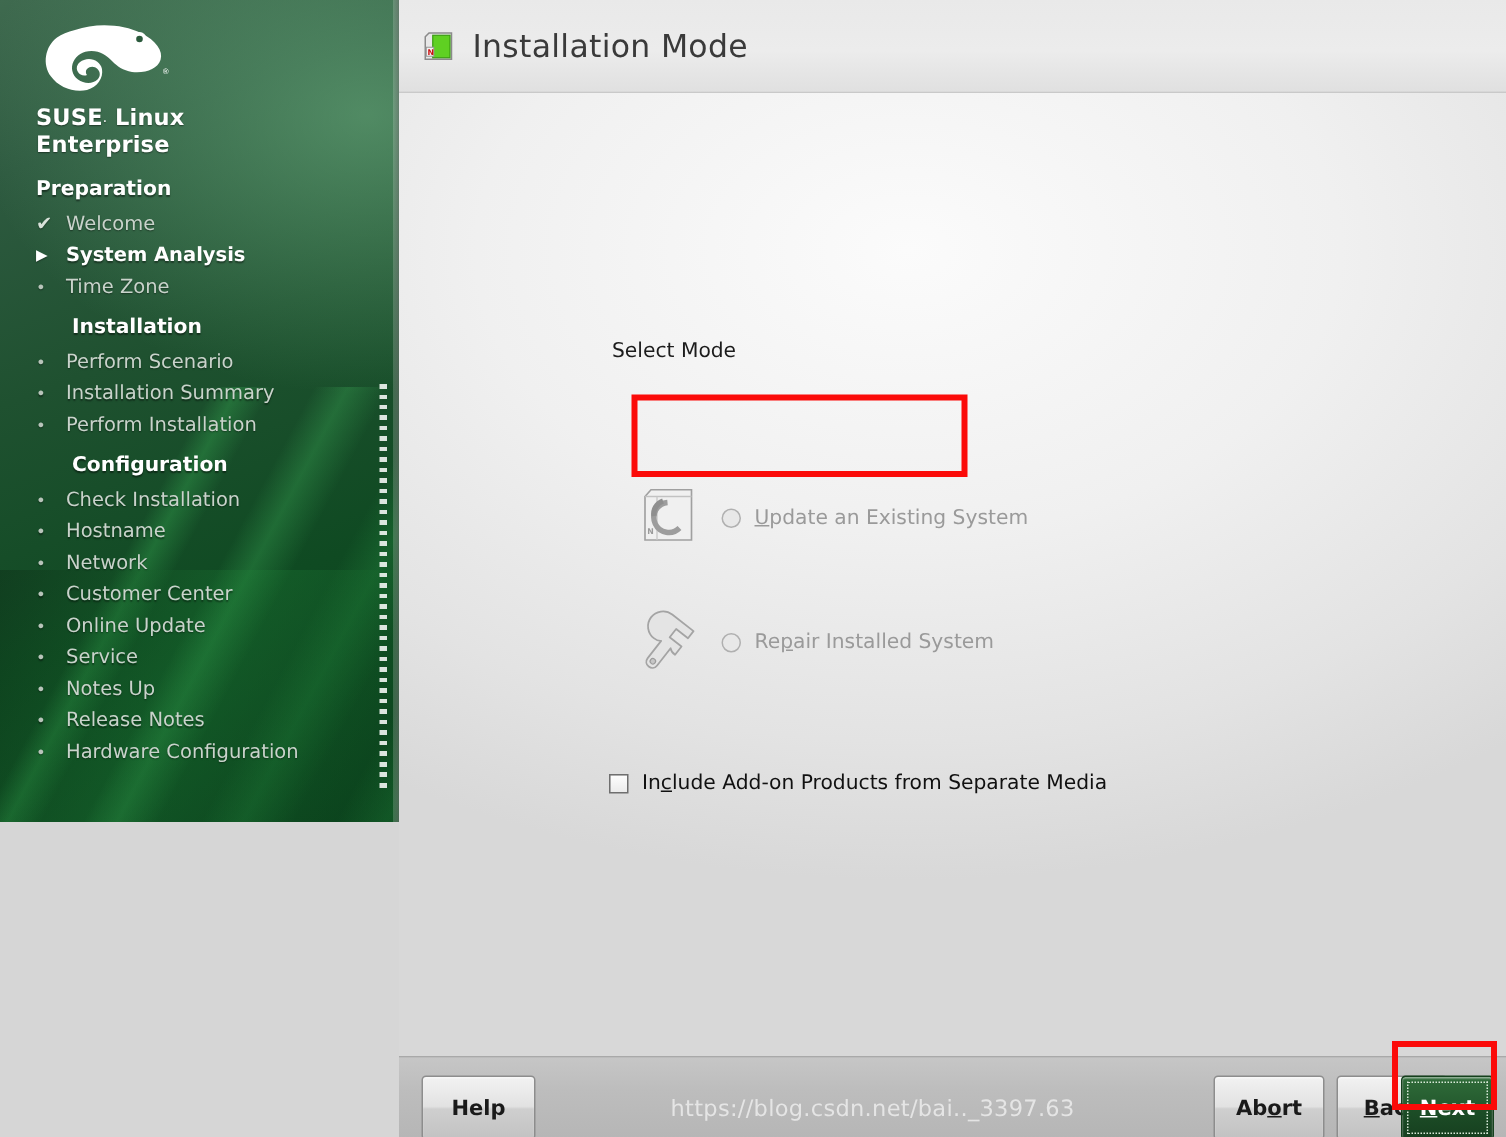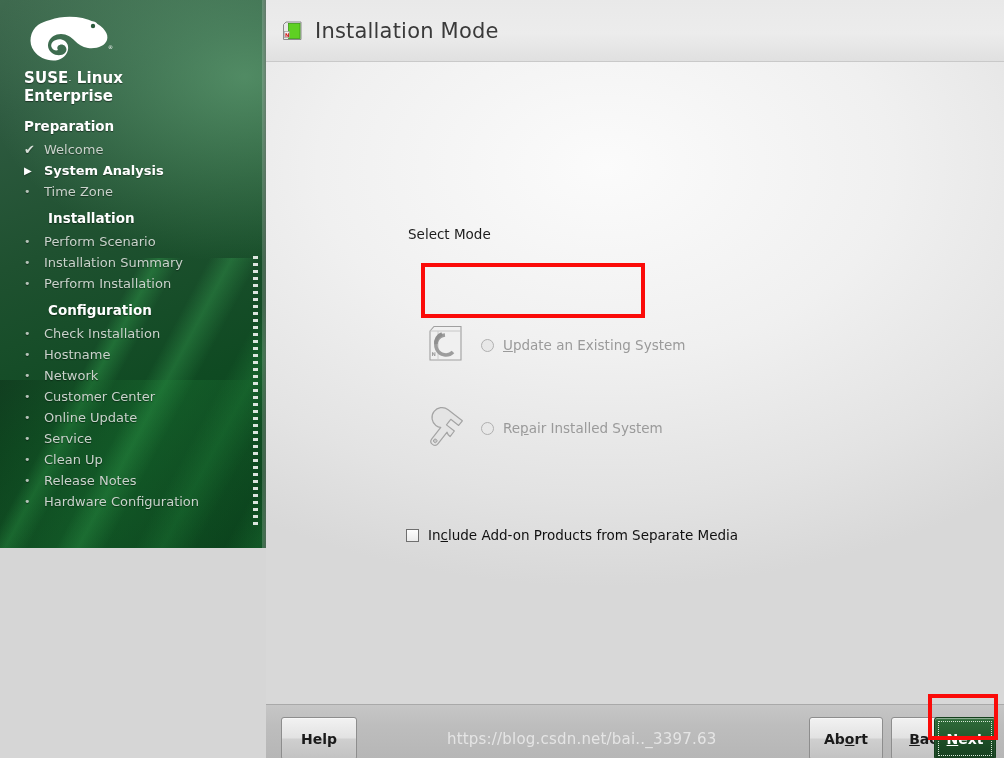--- a/index.html
+++ b/index.html
@@ -185,21 +185,21 @@
   .option-row.disabled .radio {
     border-color: #b0b0b0;
     background: #e8e8e8;
   }
 
   u.acc { text-decoration: underline; }
 
   .checkbox-row {
     position: absolute;
     left: 140px;
-    top: 465px;
+    top: 452px;
     display: flex;
     align-items: center;
     font-size: 13.5px;
     color: #111;
   }
   .checkbox {
     width: 13px; height: 13px;
     flex: 0 0 13px;
     border: 1px solid #6f6f6f;
     background: linear-gradient(to bottom, #fdfdfd, #ebebeb);
@@ -341,21 +341,21 @@
         <div class="nav-item pending">
           <span class="mark">•</span>
           <span class="label">Online Update</span>
         </div>
         <div class="nav-item pending">
           <span class="mark">•</span>
           <span class="label">Service</span>
         </div>
         <div class="nav-item pending">
           <span class="mark">•</span>
-          <span class="label">Clean Up</span>
+          <span class="label">Notes Up</span>
         </div>
         <div class="nav-item pending">
           <span class="mark">•</span>
           <span class="label">Release Notes</span>
         </div>
         <div class="nav-item pending">
           <span class="mark">•</span>
           <span class="label">Hardware Configuration</span>
         </div>
       </div>

